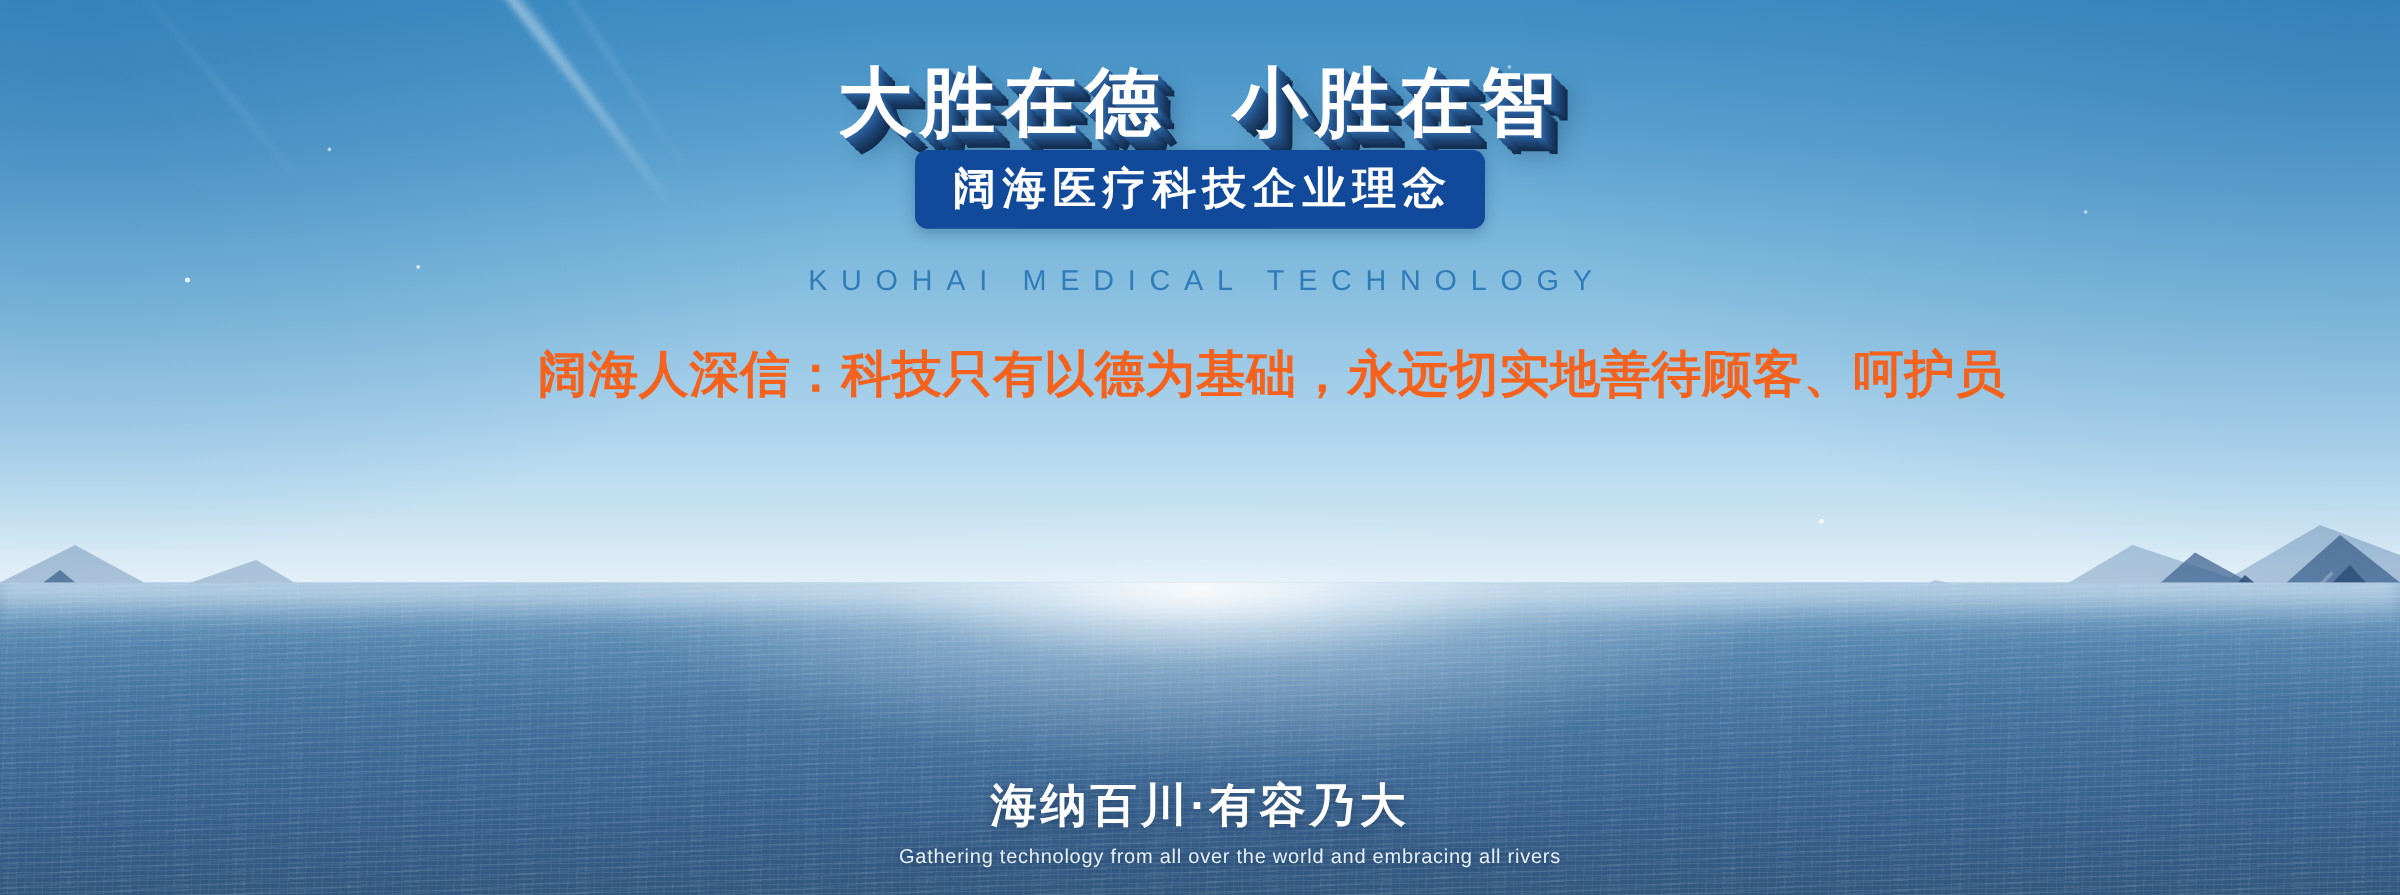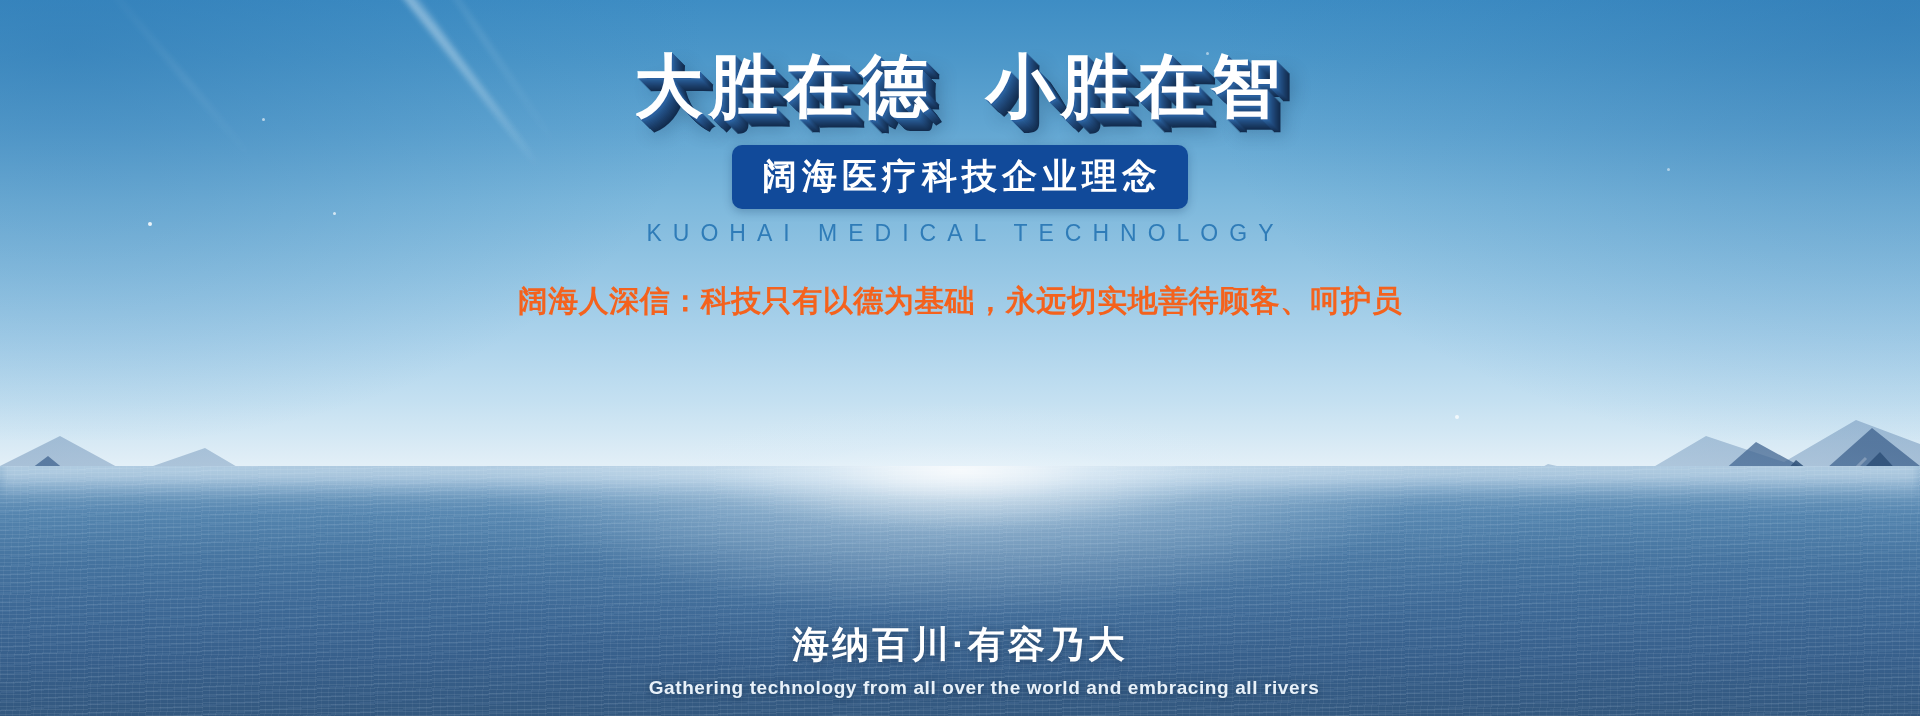--- a/index.html
+++ b/index.html
@@ -164,66 +164,66 @@
     width: 1920px; height: 716px;
     display: flex;
     flex-direction: column;
     align-items: center;
     pointer-events: none;
   }
   .content > * { pointer-events: auto; }
 
   .headline {
     margin-top: 48px;
-    font-size: 69px;
+    font-size: 60px;
     font-weight: 900;
     letter-spacing: 6px;
     color: #ffffff;
     line-height: 1.12;
     white-space: nowrap;
     text-shadow:
       1px 1px 0 #2a5f9e,  2px 2px 0 #2a5f9e,  3px 3px 0 #27598f,
       4px 4px 0 #245389,  5px 5px 0 #224e82,  6px 6px 0 #20497b,
       7px 7px 0 #1e4574,  8px 8px 0 #1c406d,  9px 9px 0 #1a3c66,
      10px 10px 0 #183860, 11px 11px 0 #16345a, 12px 12px 0 #143054,
      13px 13px 0 #122c4e, 14px 14px 18px rgba(12,38,66,0.42);
     font-family: "Liberation Sans", "DejaVu Sans", sans-serif;
   }
   .headline .gap { display: inline-block; width: 52px; }
 
   .badge {
-    margin-top: 20px;
+    margin-top: 5px;
     background: #114a9a;
     color: #ffffff;
     font-size: 35px;
     font-weight: 800;
     letter-spacing: 5px;
     padding: 10px 26px 12px 30px;
     border-radius: 10px;
     line-height: 1.18;
     white-space: nowrap;
     box-shadow: 0 3px 10px rgba(10,45,90,0.28);
   }
 
   .subtitle-en {
-    margin-top: 11px;
+    margin-top: 28px;
     font-size: 23px;
     font-weight: 400;
     letter-spacing: 11px;
     color: #2f7cb8;
     white-space: nowrap;
     text-indent: 11px;
   }
 
   .statement {
     margin-top: 30px;
     width: 1060px;
-    text-align: center;
+    text-align: left;
     color: #f4621d;
-    font-size: 30px;
+    font-size: 40px;
     font-weight: 700;
     line-height: 1.62;
     letter-spacing: 0.5px;
   }
   .statement .line { display: block; white-space: nowrap; }
 
   .motto-wrap {
     position: absolute;
     left: 0; right: 0;
     top: 620px;
@@ -232,22 +232,22 @@
   .motto {
     font-size: 37px;
     font-weight: 700;
     letter-spacing: 3px;
     color: #ffffff;
     text-shadow: 0 2px 9px rgba(16,44,76,0.60);
     white-space: nowrap;
   }
   .motto-en {
     margin-top: 7px;
-    font-size: 19px;
-    font-weight: 700;
+    font-size: 16px;
+    font-weight: 400;
     letter-spacing: 0.6px;
     color: #e8f1f9;
     text-shadow: 0 1px 6px rgba(16,44,76,0.70);
     white-space: nowrap;
     margin-left: 48px;
   }
 </style>
 </head>
 <body>
 

